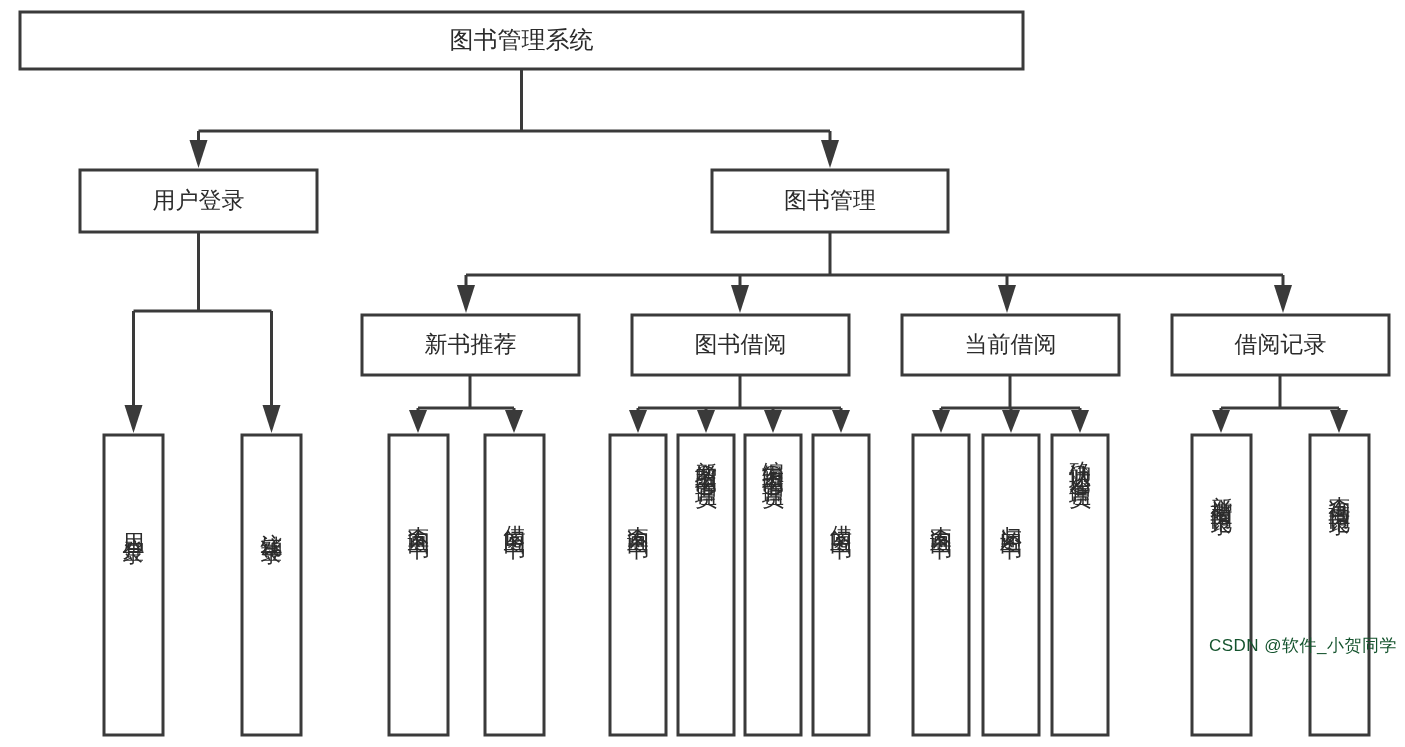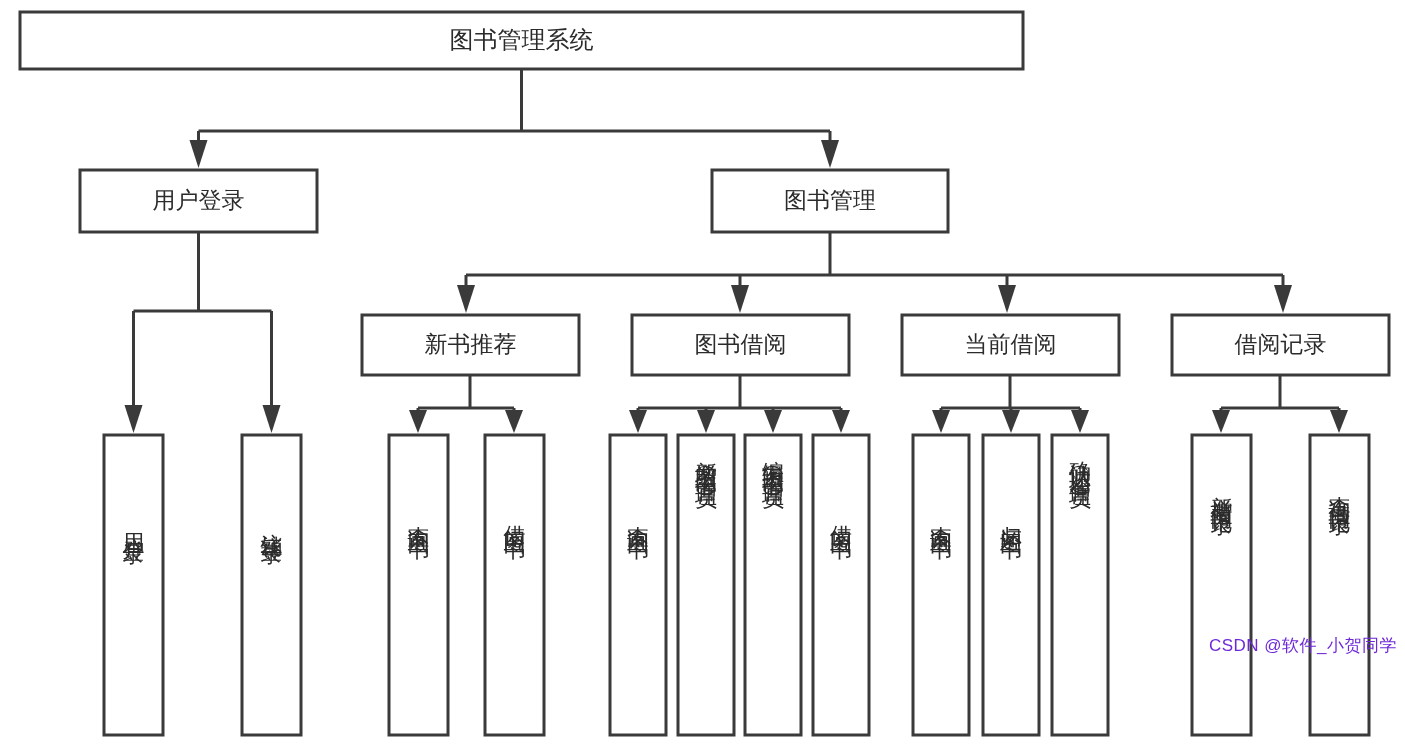--- a/index.html
+++ b/index.html
@@ -77,21 +77,21 @@
     letter-spacing: 4px;
     color: #2b2b2b;
     white-space: nowrap;
   }
   .watermark {
     position: absolute;
     right: 8px;
     bottom: 4px;
     font-family: "Liberation Sans", "DejaVu Sans", sans-serif;
     font-size: 17px;
-    color: #6d28d9;
+    color: #14532d;
     letter-spacing: 0.5px;
     user-select: none;
   }
 </style>
 </head>
 <body>
 
 <div id="diagram-root">
 
   <svg class="diagram-canvas" viewBox="0 0 1405 747" xmlns="http://www.w3.org/2000/svg">

